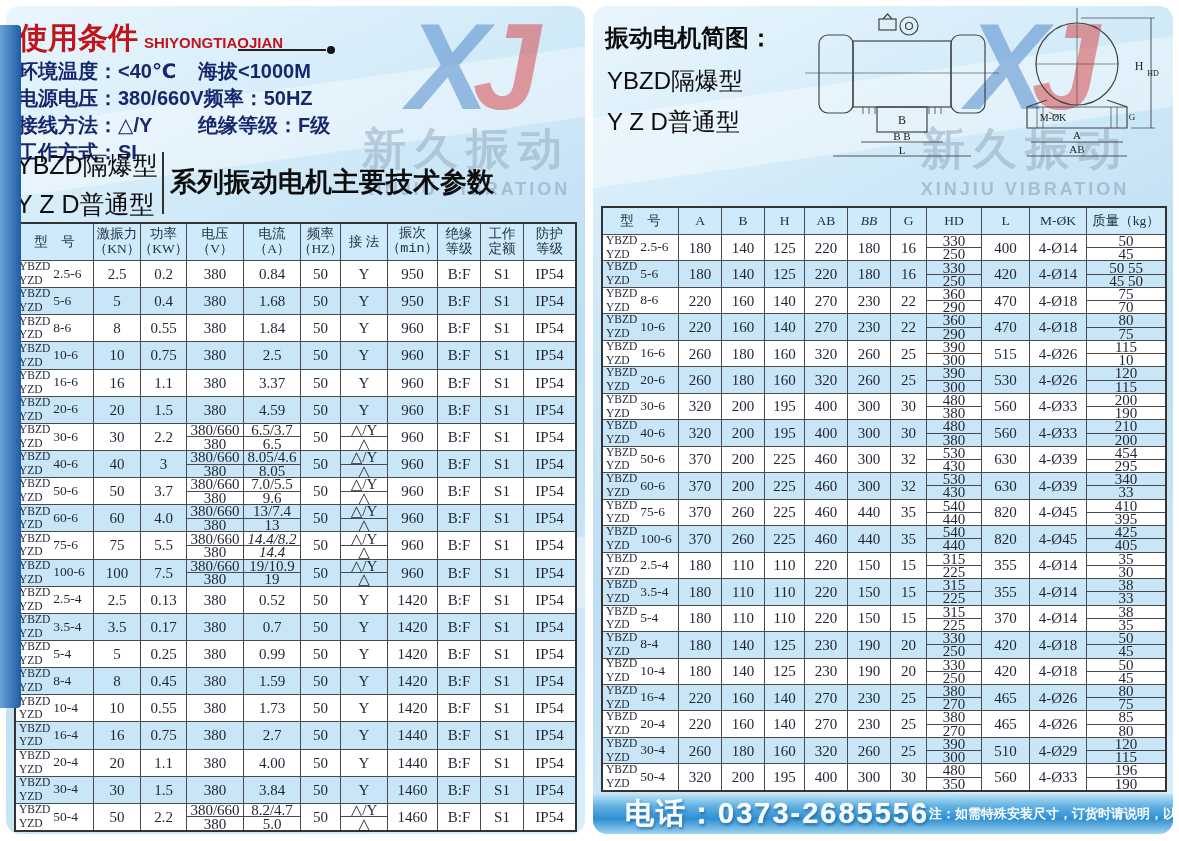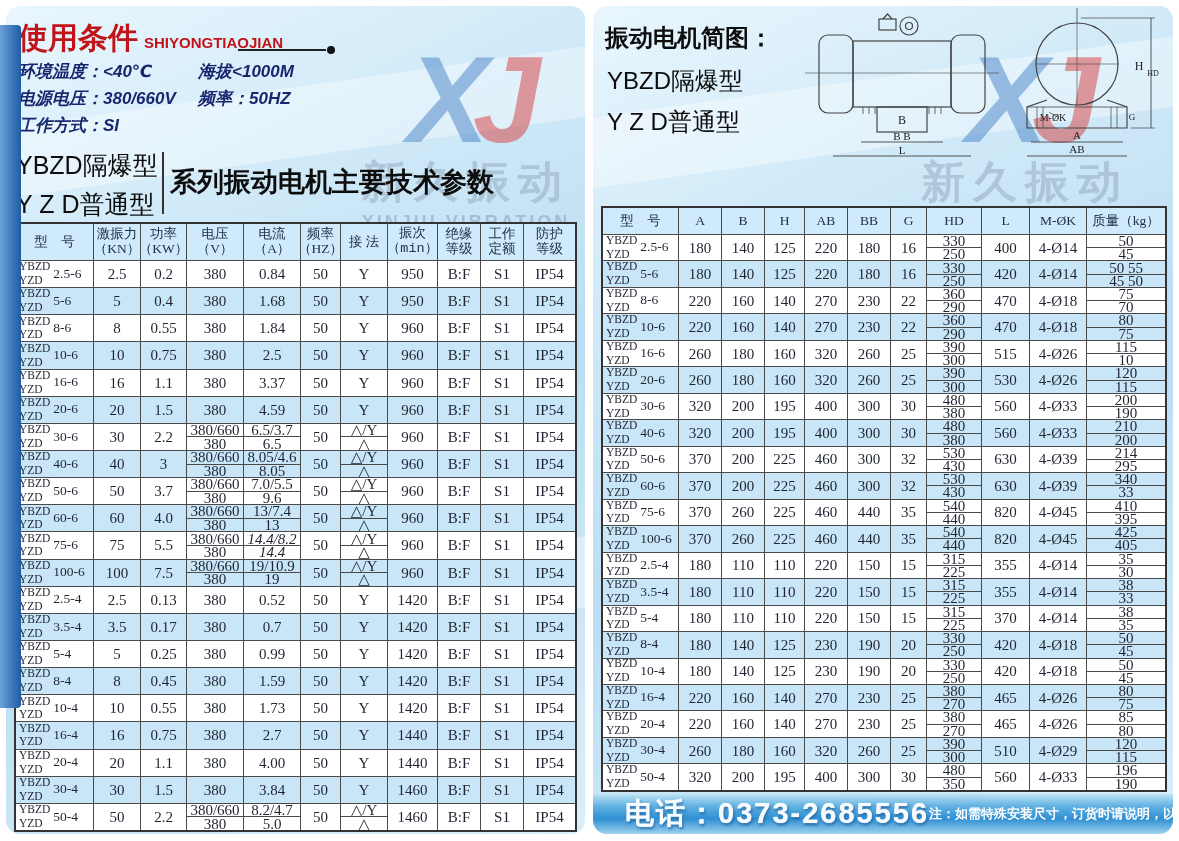--- a/index.html
+++ b/index.html
@@ -11,35 +11,35 @@
   .panel{position:absolute;top:6px;height:828px;border-radius:14px;overflow:hidden;
          background:linear-gradient(155deg,#e9f6fd 0%,#cfe9f8 28%,#bdddf2 55%,#d9effb 100%);}
   .panel.left{left:6px;width:579px;}
   .panel.right{left:593px;width:580px;}
   .panel .stripe{position:absolute;left:-80px;width:900px;height:70px;
          background:rgba(255,255,255,.38);transform:rotate(-8deg);pointer-events:none;}
   .leftbar{position:absolute;left:0;top:25px;width:21px;height:683px;z-index:5;
          background:linear-gradient(90deg,#6aa2d8,#1e5ca3);border-radius:0 4px 4px 0;}
 
   
-  .wm{position:absolute;z-index:1;text-align:center;pointer-events:none;margin-top:33px;}
+  .wm{position:absolute;z-index:1;text-align:center;pointer-events:none;}
   .wm-letters{font-weight:bold;font-style:italic;font-size:122px;line-height:1;letter-spacing:-16px;}
   .wm-x{color:rgba(70,130,200,.50);}
   .wm-j{color:rgba(214,60,60,.50);}
   .wm-cn{font-size:44px;font-weight:bold;color:rgba(150,172,192,.55);letter-spacing:8px;margin-top:-8px;white-space:nowrap;}
   .wm-en{font-size:18px;font-weight:bold;color:rgba(140,165,192,.6);letter-spacing:3px;white-space:nowrap;}
 
   
   .usage-head{position:absolute;left:12px;top:12px;z-index:2;white-space:nowrap;}
   .u-cn{font-size:30px;font-weight:bold;color:#c01418;}
   .u-py{font-size:15px;font-weight:bold;color:#c01418;margin-left:6px;}
   .head-rule{position:absolute;left:232px;top:43px;width:88px;height:2px;background:#222;z-index:2;}
   .head-rule::after{content:"";position:absolute;right:-9px;top:-3px;width:8px;height:8px;border-radius:50%;background:#111;}
   .conds{position:absolute;left:12px;top:52px;z-index:2;}
-  .cond-row{height:27px;line-height:27px;font-size:17px;font-weight:bold;color:#17276d;white-space:nowrap;font-style:italic;}
+  .cond-row{height:27px;line-height:27px;font-size:20px;font-weight:bold;color:#17276d;white-space:nowrap;}
   .cond-l{display:inline-block;min-width:180px;}
   .types{position:absolute;left:10px;top:140px;z-index:2;font-size:25px;color:#0d0d0d;line-height:39px;white-space:nowrap;}
   .vdiv{position:absolute;left:156px;top:146px;width:2px;height:62px;background:#333;z-index:2;}
   .ltitle{position:absolute;left:164px;top:158px;z-index:2;font-size:27px;font-weight:bold;color:#0d0d0d;white-space:nowrap;}
 
   
   .diag-head{position:absolute;left:12px;top:16px;z-index:2;font-size:24px;font-weight:bold;color:#0d0d0d;}
   .rtypes{position:absolute;left:14px;top:54px;z-index:2;font-size:24px;color:#0d0d0d;line-height:41px;white-space:nowrap;}
   .rtitle{position:absolute;left:10px;top:158px;z-index:2;font-size:27px;font-weight:bold;color:#0d0d0d;white-space:nowrap;}
   .diag{position:absolute;z-index:2;}
@@ -92,20 +92,21 @@
     </div>
 
     <div class="usage-head">
       <span class="u-cn">使用条件</span><span class="u-py">SHIYONGTIAOJIAN</span>
     </div>
     <div class="head-rule"></div>
 
     <div class="conds">
       <div class="cond-row"><span class="cond-l">环境温度：&lt;40℃</span><span class="cond-r">海拔&lt;1000M</span></div>
       <div class="cond-row"><span class="cond-l">电源电压：380/660V</span><span class="cond-r">频率：50HZ</span></div>
+      <div class="cond-row"><span class="cond-l">接线方法：△/Y</span><span class="cond-r">绝缘等级：F级</span></div>
       <div class="cond-row"><span class="cond-l">工作方式：SI</span><span class="cond-r"></span></div>
     </div>
 
     <div class="types">
       <div>YBZD隔爆型</div>
       <div>Y Z D普通型</div>
     </div>
     <div class="vdiv"></div>
     <div class="ltitle">系列振动电机主要技术参数</div>
 
@@ -489,21 +490,21 @@
     </svg>
 
 
     <div class="vtable dim" id="dimTable">
         <div class="trow thead">
           <div class="tcell hcell" style="flex: 0 0 75px;">型　号</div>
           <div class="tcell hcell" style="flex: 0 0 43px;">A</div>
           <div class="tcell hcell" style="flex: 0 0 43px;">B</div>
           <div class="tcell hcell" style="flex: 0 0 40px;">H</div>
           <div class="tcell hcell" style="flex: 0 0 43px;">AB</div>
-          <div class="tcell hcell" style="flex: 0 0 43px;">BB</div>
+          <div class="tcell hcell" style="flex: 0 0 43px; font-style: italic;">BB</div>
           <div class="tcell hcell" style="flex: 0 0 36px;">G</div>
           <div class="tcell hcell" style="flex: 0 0 55px;">HD</div>
           <div class="tcell hcell" style="flex: 0 0 48px;">L</div>
           <div class="tcell hcell" style="flex: 0 0 57px;">M-ØK</div>
           <div class="tcell hcell" style="flex: 1 1 63px;">质量（kg）</div>
         </div>
         <div class="trow">
           <div class="tcell modelcell" style="flex: 0 0 75px;"><div class="mprefix">YBZD
 YZD</div><div class="mnum">2.5-6</div></div>
           <div class="tcell" style="flex: 0 0 43px;">180</div>
@@ -620,21 +621,21 @@
 YZD</div><div class="mnum">50-6</div></div>
           <div class="tcell" style="flex: 0 0 43px;">370</div>
           <div class="tcell" style="flex: 0 0 43px;">200</div>
           <div class="tcell" style="flex: 0 0 40px;">225</div>
           <div class="tcell" style="flex: 0 0 43px;">460</div>
           <div class="tcell" style="flex: 0 0 43px;">300</div>
           <div class="tcell" style="flex: 0 0 36px;">32</div>
           <div class="tcell splitcell" style="flex: 0 0 55px;"><div class="sub">530</div><div class="sub">430</div></div>
           <div class="tcell" style="flex: 0 0 48px;">630</div>
           <div class="tcell" style="flex: 0 0 57px;">4-Ø39</div>
-          <div class="tcell splitcell" style="flex: 1 1 63px;"><div class="sub">214</div><div class="sub">295</div></div>
+          <div class="tcell splitcell" style="flex: 1 1 63px;"><div class="sub">454</div><div class="sub">295</div></div>
         </div>
         <div class="trow alt">
           <div class="tcell modelcell" style="flex: 0 0 75px;"><div class="mprefix">YBZD
 YZD</div><div class="mnum">60-6</div></div>
           <div class="tcell" style="flex: 0 0 43px;">370</div>
           <div class="tcell" style="flex: 0 0 43px;">200</div>
           <div class="tcell" style="flex: 0 0 40px;">225</div>
           <div class="tcell" style="flex: 0 0 43px;">460</div>
           <div class="tcell" style="flex: 0 0 43px;">300</div>
           <div class="tcell" style="flex: 0 0 36px;">32</div>

